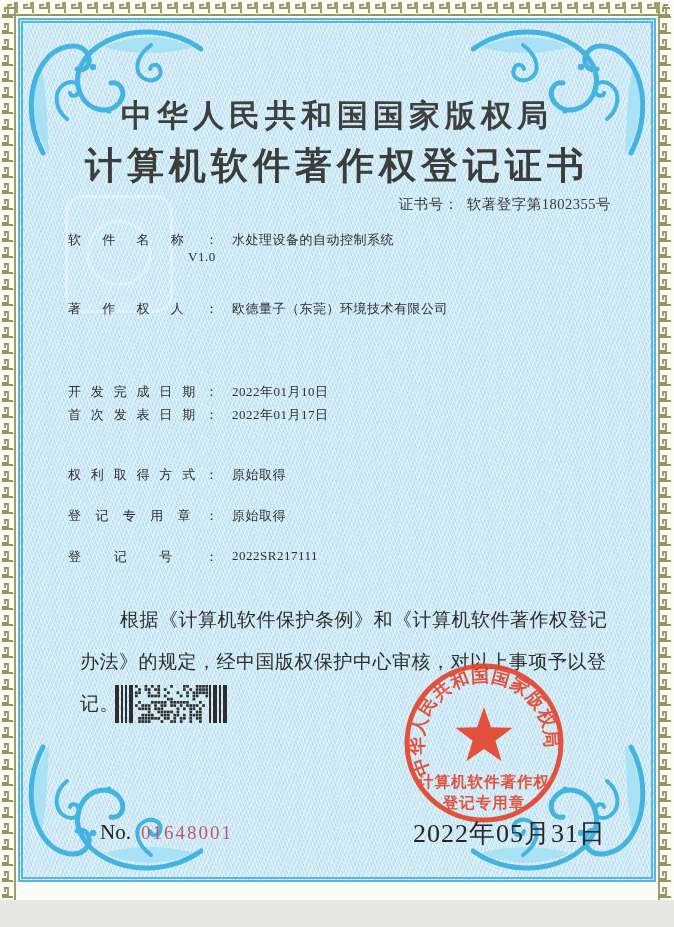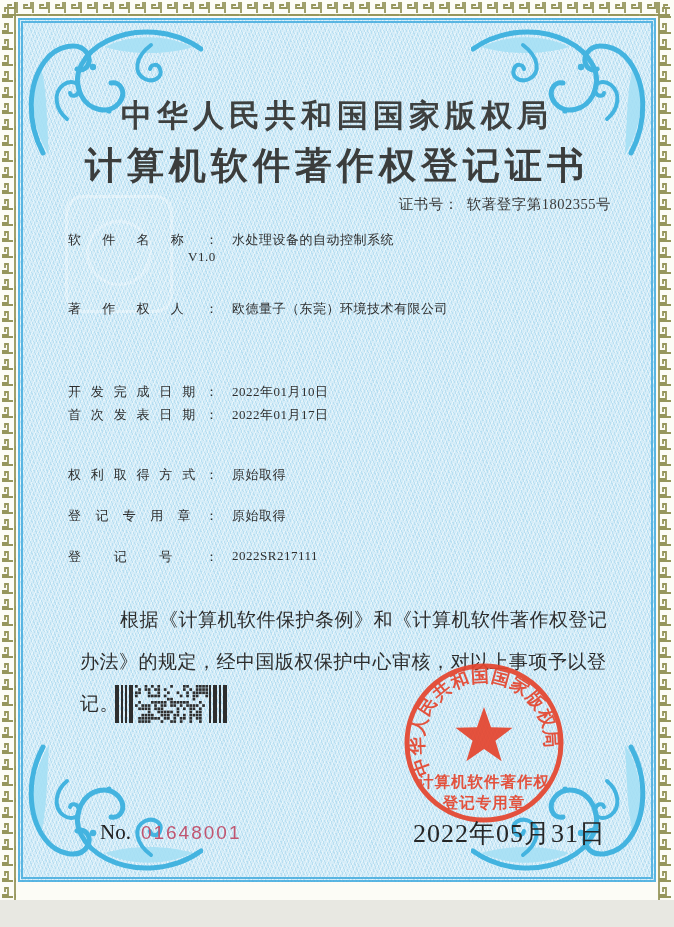--- a/index.html
+++ b/index.html
@@ -50,21 +50,21 @@
   }
   .watermark:after{
     content:"";position:absolute;left:18px;top:22px;width:60px;height:60px;
     border:3px solid rgba(255,255,255,.5);border-radius:50%;
   }
   .barcode{position:absolute;left:92px;top:662px;}
   .stamp{position:absolute;left:365px;top:628px;width:192px;height:192px;opacity:.93;}
   .issue-date{position:absolute;left:390px;top:793px;font-size:26px;letter-spacing:1px;color:#262626;}
   .serial{position:absolute;left:77px;top:797px;font-size:21px;color:#222;}
   .serial .num{
-    font-family:Liberation Sans, sans-serif;font-size:19px;letter-spacing:2px;
+    font-family:Liberation Serif, serif;font-size:19px;letter-spacing:2px;
     color:#c05570;margin-left:10px;
   }
 </style>
 </head>
 <body>
 
 <div class="page">
 
   <svg class="border-svg" width="674" height="927" xmlns="http://www.w3.org/2000/svg">
     <defs>

